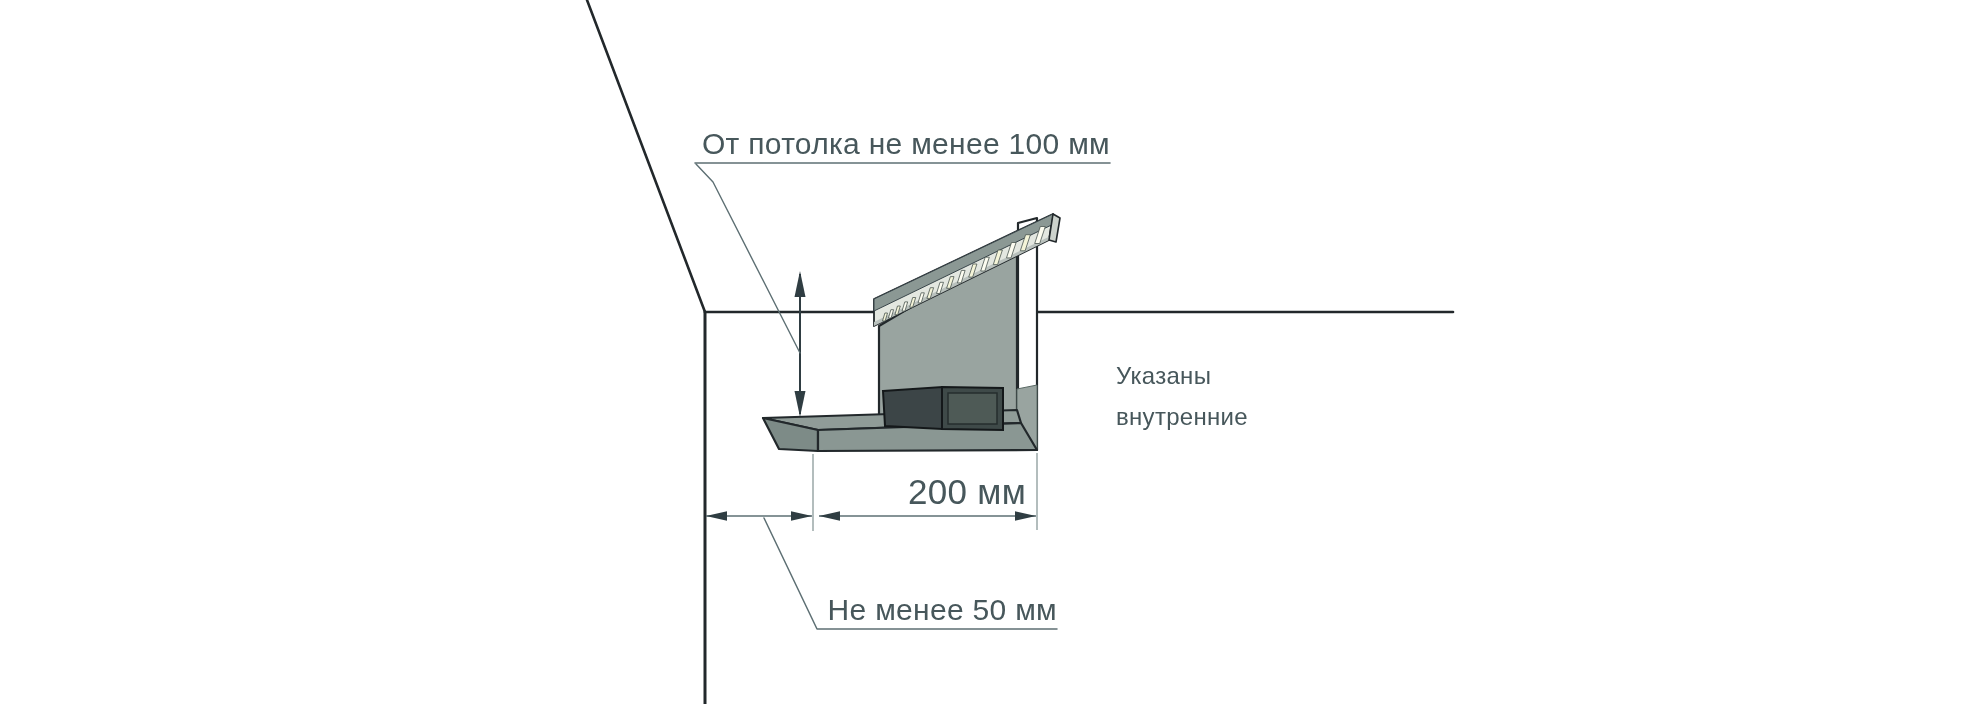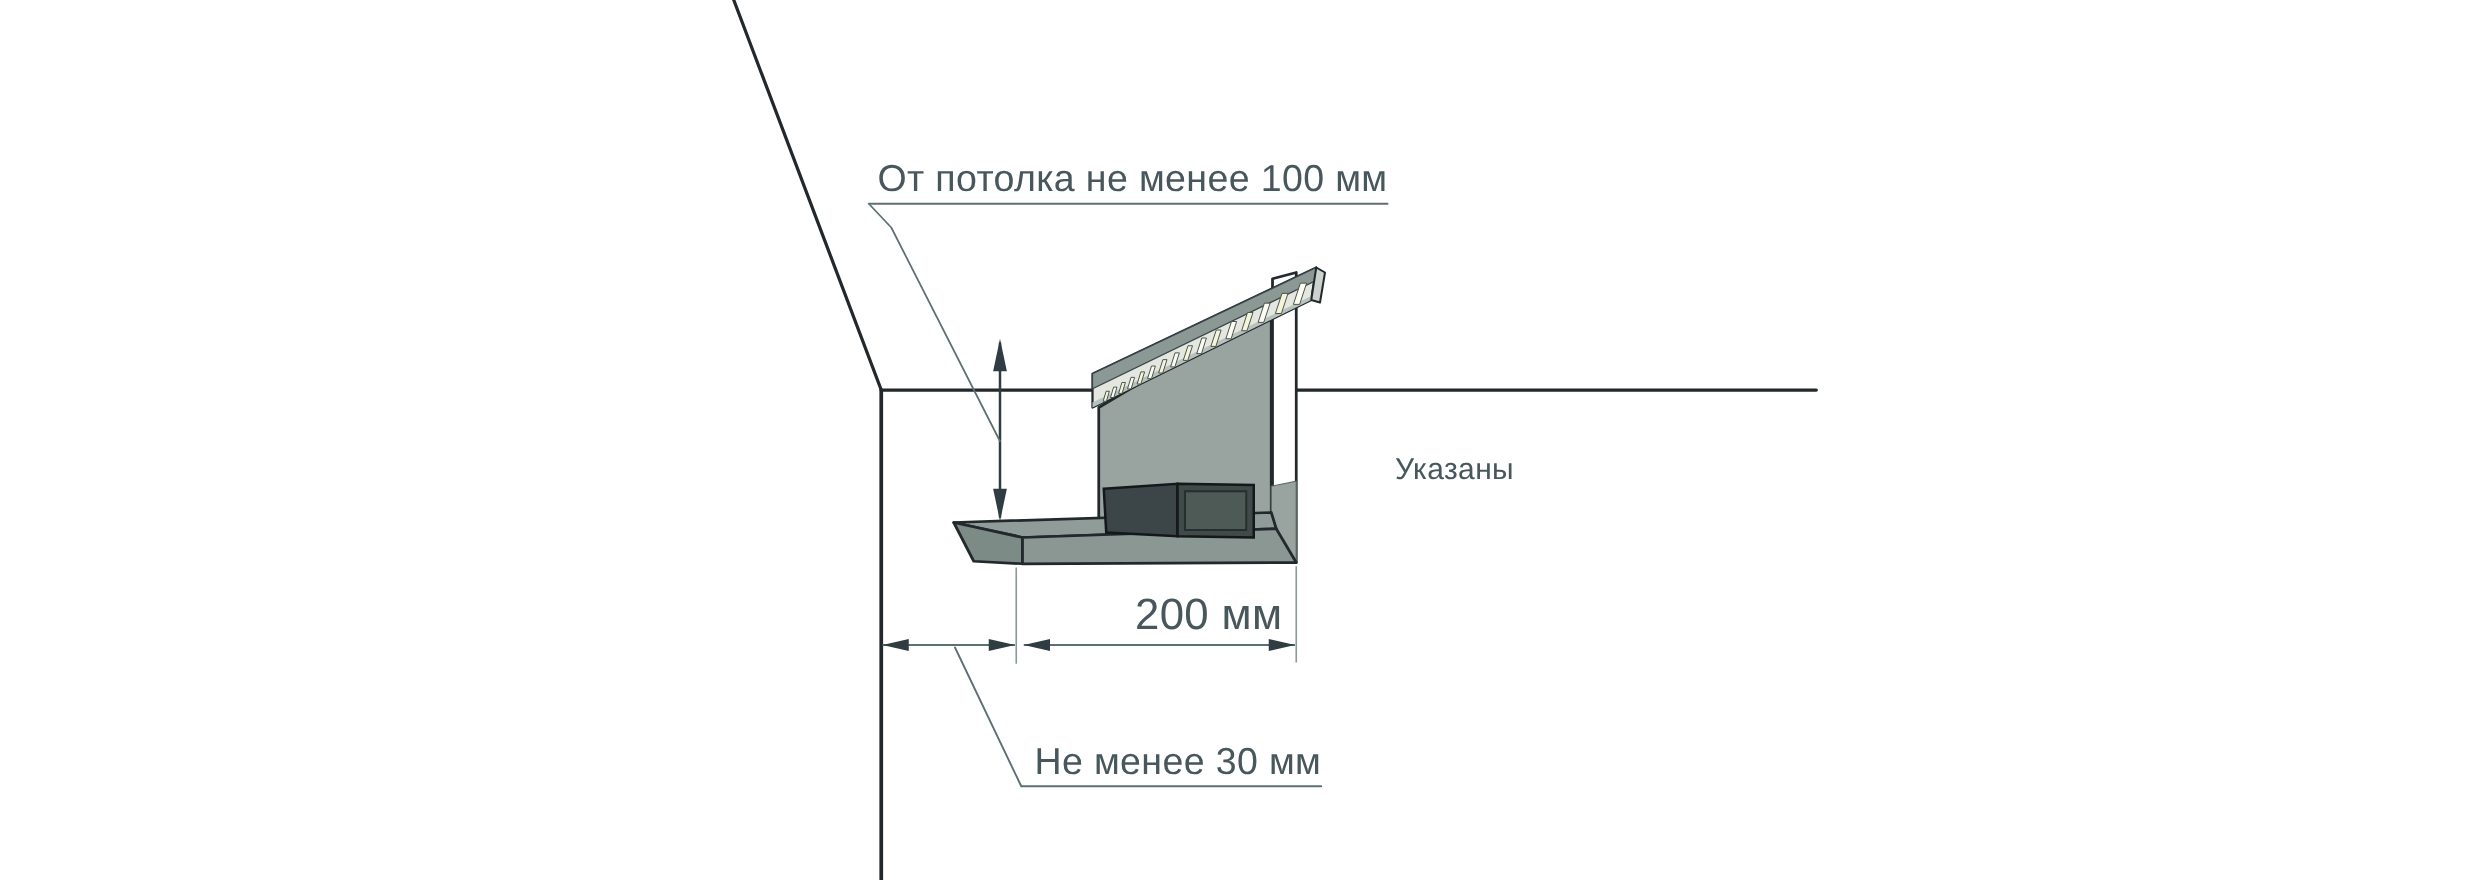--- a/index.html
+++ b/index.html
@@ -111,18 +111,19 @@
         <polygon points="819,516 840,511.2 840,520.8" fill="var(--dim-arrow)"></polygon>
         <polygon points="1036,516 1015,511.2 1015,520.8" fill="var(--dim-arrow)"></polygon>
       </g>
 
       <path d="M764,518 L817,629 L1057,629" class="thin" stroke="var(--dim-line)" stroke-width="1.5"></path>
     </g>
   </svg>
 
   <div class="lbl lbl-ceiling">От потолка не менее 100 мм</div>
   <div class="lbl lbl-width">200 мм</div>
-  <div class="lbl lbl-wall">Не менее 30 мм</div>
+  <div class="lbl lbl-wall">Не менее 50 мм</div>
 
   <div class="note">
     <div>Указаны</div>
+    <div>внутренние</div>
   </div>
 </div>
 
 </body></html>

